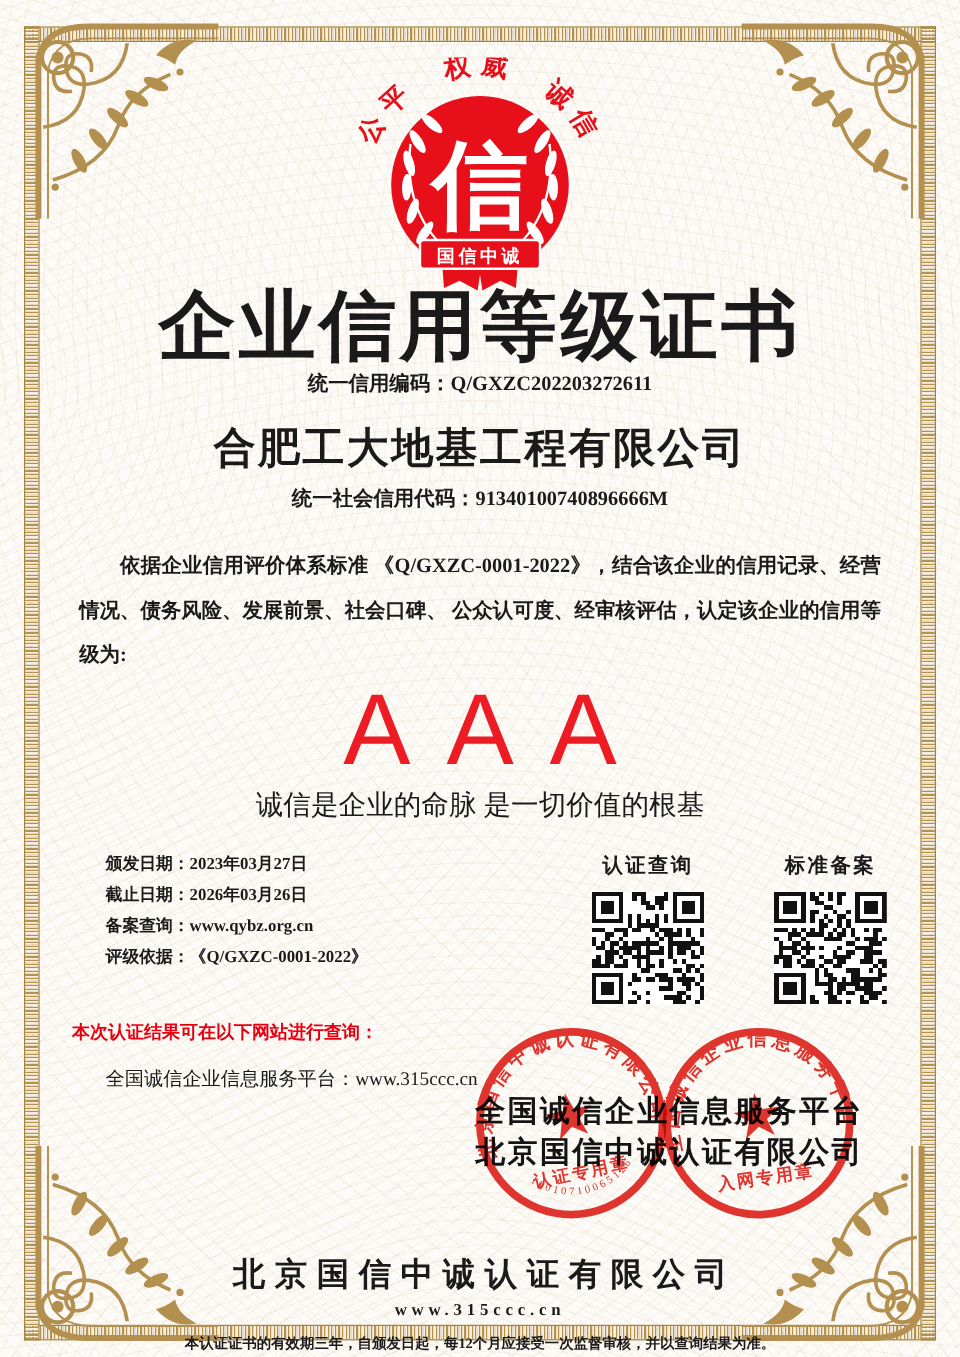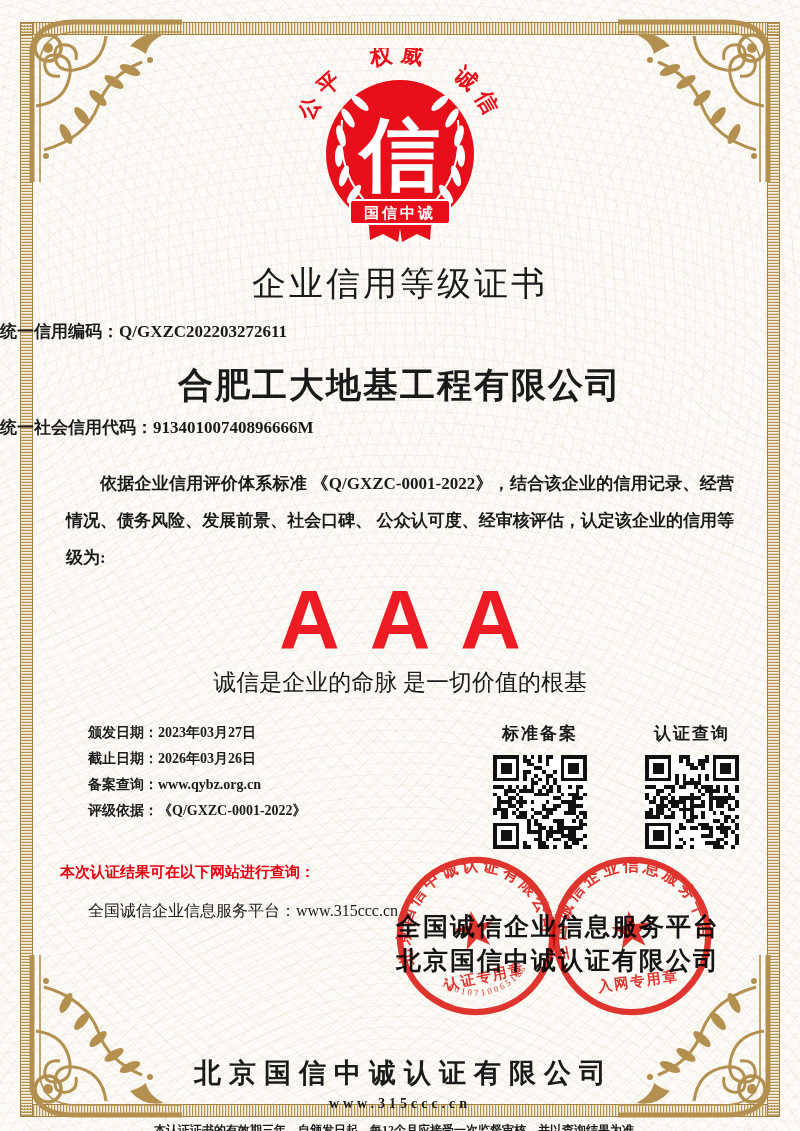--- a/index.html
+++ b/index.html
@@ -23,26 +23,26 @@
   .band-left{left:20px;}
   .band-right{right:20px;}
   .corner{position:absolute;z-index:2;width:175px;height:175px;}
   .c-tl{top:10px;left:10px;}
   .c-tr{top:10px;right:10px;transform:scaleX(-1);}
   .c-bl{bottom:4px;left:10px;transform:scaleY(-1);}
   .c-br{bottom:4px;right:10px;transform:scale(-1,-1);}
   
   .content{position:relative;z-index:3;}
   .badge{display:block;margin:48px auto 0;width:240px;height:195px;}
-  .title{margin-top:12px;text-align:center;font-size:34px;line-height:58px;font-weight:400;letter-spacing:3px;}
-  .code-line{margin-top:6px;text-align:left;font-size:17px;line-height:26px;font-weight:700;}
+  .title{text-align:center;font-size:64px;line-height:58px;font-weight:700;letter-spacing:3px;}
+  .code-line{margin-top:6px;text-align:center;font-size:17px;line-height:26px;font-weight:700;}
   .company{margin-top:18px;text-align:center;font-size:35px;line-height:46px;font-weight:700;letter-spacing:2px;}
   .para{margin:24px 66px 0;font-size:17px;line-height:37px;font-weight:600;text-align:justify;text-indent:2em;}
   .rating{margin-top:4px;text-align:center;font-family:"Liberation Sans","DejaVu Sans",sans-serif;
-    font-size:84px;line-height:80px;font-weight:700;color:#ed1c24;letter-spacing:30px;text-indent:30px;}
+    font-size:84px;line-height:80px;font-weight:400;color:#ed1c24;letter-spacing:30px;text-indent:30px;}
   .tagline{margin-top:8px;text-align:center;font-size:23px;line-height:30px;font-weight:400;}
   .info-row{display:flex;margin:22px 60px 0 88px;align-items:flex-start;}
   .info-list{flex:1;font-size:14px;line-height:26px;font-weight:600;}
   .info-list .row{white-space:nowrap;}
   .qr-area{display:flex;gap:56px;margin-top:2px;}
   .qr-block{text-align:center;width:96px;}
   .qr-label{font-size:17px;font-weight:700;margin-bottom:10px;letter-spacing:2px;}
   svg.qr{width:94px;height:94px;background:#fff;}
   .notice{margin:8px 0 0 60px;font-size:15px;line-height:22px;font-weight:700;color:#e60012;}
   .platform{margin:16px 0 0 88px;font-size:16px;line-height:24px;font-weight:400;}
@@ -195,20 +195,324 @@
     <div class="tagline">诚信是企业的命脉 是一切价值的根基</div>
 
     <div class="info-row">
       <div class="info-list">
         <div class="row"><span>颁发日期：</span><span>2023年03月27日</span></div>
         <div class="row"><span>截止日期：</span><span>2026年03月26日</span></div>
         <div class="row"><span>备案查询：</span><span>www.qybz.org.cn</span></div>
         <div class="row"><span>评级依据：</span><span>《Q/GXZC-0001-2022》</span></div>
       </div>
       <div class="qr-area">
+        <div class="qr-block">
+          <div class="qr-label">认证查询</div>
+          <svg class="qr" viewBox="0 0 25 25" shape-rendering="crispEdges">
+              <rect x="0" y="0" width="25" height="25" fill="#ffffff"></rect>
+              <rect x="0" y="0" width="1" height="1" fill="#111111"></rect>
+              <rect x="1" y="0" width="1" height="1" fill="#111111"></rect>
+              <rect x="2" y="0" width="1" height="1" fill="#111111"></rect>
+              <rect x="3" y="0" width="1" height="1" fill="#111111"></rect>
+              <rect x="4" y="0" width="1" height="1" fill="#111111"></rect>
+              <rect x="5" y="0" width="1" height="1" fill="#111111"></rect>
+              <rect x="6" y="0" width="1" height="1" fill="#111111"></rect>
+              <rect x="9" y="0" width="1" height="1" fill="#111111"></rect>
+              <rect x="10" y="0" width="1" height="1" fill="#111111"></rect>
+              <rect x="11" y="0" width="1" height="1" fill="#111111"></rect>
+              <rect x="16" y="0" width="1" height="1" fill="#111111"></rect>
+              <rect x="18" y="0" width="1" height="1" fill="#111111"></rect>
+              <rect x="19" y="0" width="1" height="1" fill="#111111"></rect>
+              <rect x="20" y="0" width="1" height="1" fill="#111111"></rect>
+              <rect x="21" y="0" width="1" height="1" fill="#111111"></rect>
+              <rect x="22" y="0" width="1" height="1" fill="#111111"></rect>
+              <rect x="23" y="0" width="1" height="1" fill="#111111"></rect>
+              <rect x="24" y="0" width="1" height="1" fill="#111111"></rect>
+              <rect x="0" y="1" width="1" height="1" fill="#111111"></rect>
+              <rect x="6" y="1" width="1" height="1" fill="#111111"></rect>
+              <rect x="9" y="1" width="1" height="1" fill="#111111"></rect>
+              <rect x="11" y="1" width="1" height="1" fill="#111111"></rect>
+              <rect x="14" y="1" width="1" height="1" fill="#111111"></rect>
+              <rect x="15" y="1" width="1" height="1" fill="#111111"></rect>
+              <rect x="16" y="1" width="1" height="1" fill="#111111"></rect>
+              <rect x="18" y="1" width="1" height="1" fill="#111111"></rect>
+              <rect x="24" y="1" width="1" height="1" fill="#111111"></rect>
+              <rect x="0" y="2" width="1" height="1" fill="#111111"></rect>
+              <rect x="2" y="2" width="1" height="1" fill="#111111"></rect>
+              <rect x="3" y="2" width="1" height="1" fill="#111111"></rect>
+              <rect x="4" y="2" width="1" height="1" fill="#111111"></rect>
+              <rect x="6" y="2" width="1" height="1" fill="#111111"></rect>
+              <rect x="11" y="2" width="1" height="1" fill="#111111"></rect>
+              <rect x="12" y="2" width="1" height="1" fill="#111111"></rect>
+              <rect x="14" y="2" width="1" height="1" fill="#111111"></rect>
+              <rect x="15" y="2" width="1" height="1" fill="#111111"></rect>
+              <rect x="18" y="2" width="1" height="1" fill="#111111"></rect>
+              <rect x="20" y="2" width="1" height="1" fill="#111111"></rect>
+              <rect x="21" y="2" width="1" height="1" fill="#111111"></rect>
+              <rect x="22" y="2" width="1" height="1" fill="#111111"></rect>
+              <rect x="24" y="2" width="1" height="1" fill="#111111"></rect>
+              <rect x="0" y="3" width="1" height="1" fill="#111111"></rect>
+              <rect x="2" y="3" width="1" height="1" fill="#111111"></rect>
+              <rect x="3" y="3" width="1" height="1" fill="#111111"></rect>
+              <rect x="4" y="3" width="1" height="1" fill="#111111"></rect>
+              <rect x="6" y="3" width="1" height="1" fill="#111111"></rect>
+              <rect x="12" y="3" width="1" height="1" fill="#111111"></rect>
+              <rect x="13" y="3" width="1" height="1" fill="#111111"></rect>
+              <rect x="15" y="3" width="1" height="1" fill="#111111"></rect>
+              <rect x="18" y="3" width="1" height="1" fill="#111111"></rect>
+              <rect x="20" y="3" width="1" height="1" fill="#111111"></rect>
+              <rect x="21" y="3" width="1" height="1" fill="#111111"></rect>
+              <rect x="22" y="3" width="1" height="1" fill="#111111"></rect>
+              <rect x="24" y="3" width="1" height="1" fill="#111111"></rect>
+              <rect x="0" y="4" width="1" height="1" fill="#111111"></rect>
+              <rect x="2" y="4" width="1" height="1" fill="#111111"></rect>
+              <rect x="3" y="4" width="1" height="1" fill="#111111"></rect>
+              <rect x="4" y="4" width="1" height="1" fill="#111111"></rect>
+              <rect x="6" y="4" width="1" height="1" fill="#111111"></rect>
+              <rect x="18" y="4" width="1" height="1" fill="#111111"></rect>
+              <rect x="20" y="4" width="1" height="1" fill="#111111"></rect>
+              <rect x="21" y="4" width="1" height="1" fill="#111111"></rect>
+              <rect x="22" y="4" width="1" height="1" fill="#111111"></rect>
+              <rect x="24" y="4" width="1" height="1" fill="#111111"></rect>
+              <rect x="0" y="5" width="1" height="1" fill="#111111"></rect>
+              <rect x="6" y="5" width="1" height="1" fill="#111111"></rect>
+              <rect x="8" y="5" width="1" height="1" fill="#111111"></rect>
+              <rect x="10" y="5" width="1" height="1" fill="#111111"></rect>
+              <rect x="14" y="5" width="1" height="1" fill="#111111"></rect>
+              <rect x="16" y="5" width="1" height="1" fill="#111111"></rect>
+              <rect x="18" y="5" width="1" height="1" fill="#111111"></rect>
+              <rect x="24" y="5" width="1" height="1" fill="#111111"></rect>
+              <rect x="0" y="6" width="1" height="1" fill="#111111"></rect>
+              <rect x="1" y="6" width="1" height="1" fill="#111111"></rect>
+              <rect x="2" y="6" width="1" height="1" fill="#111111"></rect>
+              <rect x="3" y="6" width="1" height="1" fill="#111111"></rect>
+              <rect x="4" y="6" width="1" height="1" fill="#111111"></rect>
+              <rect x="5" y="6" width="1" height="1" fill="#111111"></rect>
+              <rect x="6" y="6" width="1" height="1" fill="#111111"></rect>
+              <rect x="8" y="6" width="1" height="1" fill="#111111"></rect>
+              <rect x="10" y="6" width="1" height="1" fill="#111111"></rect>
+              <rect x="12" y="6" width="1" height="1" fill="#111111"></rect>
+              <rect x="14" y="6" width="1" height="1" fill="#111111"></rect>
+              <rect x="16" y="6" width="1" height="1" fill="#111111"></rect>
+              <rect x="18" y="6" width="1" height="1" fill="#111111"></rect>
+              <rect x="19" y="6" width="1" height="1" fill="#111111"></rect>
+              <rect x="20" y="6" width="1" height="1" fill="#111111"></rect>
+              <rect x="21" y="6" width="1" height="1" fill="#111111"></rect>
+              <rect x="22" y="6" width="1" height="1" fill="#111111"></rect>
+              <rect x="23" y="6" width="1" height="1" fill="#111111"></rect>
+              <rect x="24" y="6" width="1" height="1" fill="#111111"></rect>
+              <rect x="8" y="7" width="1" height="1" fill="#111111"></rect>
+              <rect x="10" y="7" width="1" height="1" fill="#111111"></rect>
+              <rect x="11" y="7" width="1" height="1" fill="#111111"></rect>
+              <rect x="12" y="7" width="1" height="1" fill="#111111"></rect>
+              <rect x="13" y="7" width="1" height="1" fill="#111111"></rect>
+              <rect x="14" y="7" width="1" height="1" fill="#111111"></rect>
+              <rect x="0" y="8" width="1" height="1" fill="#111111"></rect>
+              <rect x="1" y="8" width="1" height="1" fill="#111111"></rect>
+              <rect x="2" y="8" width="1" height="1" fill="#111111"></rect>
+              <rect x="5" y="8" width="1" height="1" fill="#111111"></rect>
+              <rect x="6" y="8" width="1" height="1" fill="#111111"></rect>
+              <rect x="7" y="8" width="1" height="1" fill="#111111"></rect>
+              <rect x="9" y="8" width="1" height="1" fill="#111111"></rect>
+              <rect x="10" y="8" width="1" height="1" fill="#111111"></rect>
+              <rect x="13" y="8" width="1" height="1" fill="#111111"></rect>
+              <rect x="15" y="8" width="1" height="1" fill="#111111"></rect>
+              <rect x="16" y="8" width="1" height="1" fill="#111111"></rect>
+              <rect x="17" y="8" width="1" height="1" fill="#111111"></rect>
+              <rect x="19" y="8" width="1" height="1" fill="#111111"></rect>
+              <rect x="21" y="8" width="1" height="1" fill="#111111"></rect>
+              <rect x="24" y="8" width="1" height="1" fill="#111111"></rect>
+              <rect x="3" y="9" width="1" height="1" fill="#111111"></rect>
+              <rect x="4" y="9" width="1" height="1" fill="#111111"></rect>
+              <rect x="7" y="9" width="1" height="1" fill="#111111"></rect>
+              <rect x="14" y="9" width="1" height="1" fill="#111111"></rect>
+              <rect x="16" y="9" width="1" height="1" fill="#111111"></rect>
+              <rect x="17" y="9" width="1" height="1" fill="#111111"></rect>
+              <rect x="18" y="9" width="1" height="1" fill="#111111"></rect>
+              <rect x="19" y="9" width="1" height="1" fill="#111111"></rect>
+              <rect x="21" y="9" width="1" height="1" fill="#111111"></rect>
+              <rect x="24" y="9" width="1" height="1" fill="#111111"></rect>
+              <rect x="0" y="10" width="1" height="1" fill="#111111"></rect>
+              <rect x="3" y="10" width="1" height="1" fill="#111111"></rect>
+              <rect x="6" y="10" width="1" height="1" fill="#111111"></rect>
+              <rect x="12" y="10" width="1" height="1" fill="#111111"></rect>
+              <rect x="15" y="10" width="1" height="1" fill="#111111"></rect>
+              <rect x="17" y="10" width="1" height="1" fill="#111111"></rect>
+              <rect x="22" y="10" width="1" height="1" fill="#111111"></rect>
+              <rect x="0" y="11" width="1" height="1" fill="#111111"></rect>
+              <rect x="2" y="11" width="1" height="1" fill="#111111"></rect>
+              <rect x="4" y="11" width="1" height="1" fill="#111111"></rect>
+              <rect x="5" y="11" width="1" height="1" fill="#111111"></rect>
+              <rect x="7" y="11" width="1" height="1" fill="#111111"></rect>
+              <rect x="9" y="11" width="1" height="1" fill="#111111"></rect>
+              <rect x="10" y="11" width="1" height="1" fill="#111111"></rect>
+              <rect x="11" y="11" width="1" height="1" fill="#111111"></rect>
+              <rect x="12" y="11" width="1" height="1" fill="#111111"></rect>
+              <rect x="13" y="11" width="1" height="1" fill="#111111"></rect>
+              <rect x="14" y="11" width="1" height="1" fill="#111111"></rect>
+              <rect x="17" y="11" width="1" height="1" fill="#111111"></rect>
+              <rect x="18" y="11" width="1" height="1" fill="#111111"></rect>
+              <rect x="19" y="11" width="1" height="1" fill="#111111"></rect>
+              <rect x="20" y="11" width="1" height="1" fill="#111111"></rect>
+              <rect x="21" y="11" width="1" height="1" fill="#111111"></rect>
+              <rect x="22" y="11" width="1" height="1" fill="#111111"></rect>
+              <rect x="23" y="11" width="1" height="1" fill="#111111"></rect>
+              <rect x="1" y="12" width="1" height="1" fill="#111111"></rect>
+              <rect x="2" y="12" width="1" height="1" fill="#111111"></rect>
+              <rect x="4" y="12" width="1" height="1" fill="#111111"></rect>
+              <rect x="6" y="12" width="1" height="1" fill="#111111"></rect>
+              <rect x="7" y="12" width="1" height="1" fill="#111111"></rect>
+              <rect x="8" y="12" width="1" height="1" fill="#111111"></rect>
+              <rect x="9" y="12" width="1" height="1" fill="#111111"></rect>
+              <rect x="10" y="12" width="1" height="1" fill="#111111"></rect>
+              <rect x="12" y="12" width="1" height="1" fill="#111111"></rect>
+              <rect x="15" y="12" width="1" height="1" fill="#111111"></rect>
+              <rect x="17" y="12" width="1" height="1" fill="#111111"></rect>
+              <rect x="19" y="12" width="1" height="1" fill="#111111"></rect>
+              <rect x="20" y="12" width="1" height="1" fill="#111111"></rect>
+              <rect x="21" y="12" width="1" height="1" fill="#111111"></rect>
+              <rect x="24" y="12" width="1" height="1" fill="#111111"></rect>
+              <rect x="3" y="13" width="1" height="1" fill="#111111"></rect>
+              <rect x="4" y="13" width="1" height="1" fill="#111111"></rect>
+              <rect x="5" y="13" width="1" height="1" fill="#111111"></rect>
+              <rect x="7" y="13" width="1" height="1" fill="#111111"></rect>
+              <rect x="8" y="13" width="1" height="1" fill="#111111"></rect>
+              <rect x="10" y="13" width="1" height="1" fill="#111111"></rect>
+              <rect x="12" y="13" width="1" height="1" fill="#111111"></rect>
+              <rect x="13" y="13" width="1" height="1" fill="#111111"></rect>
+              <rect x="14" y="13" width="1" height="1" fill="#111111"></rect>
+              <rect x="15" y="13" width="1" height="1" fill="#111111"></rect>
+              <rect x="17" y="13" width="1" height="1" fill="#111111"></rect>
+              <rect x="19" y="13" width="1" height="1" fill="#111111"></rect>
+              <rect x="20" y="13" width="1" height="1" fill="#111111"></rect>
+              <rect x="22" y="13" width="1" height="1" fill="#111111"></rect>
+              <rect x="24" y="13" width="1" height="1" fill="#111111"></rect>
+              <rect x="1" y="14" width="1" height="1" fill="#111111"></rect>
+              <rect x="3" y="14" width="1" height="1" fill="#111111"></rect>
+              <rect x="4" y="14" width="1" height="1" fill="#111111"></rect>
+              <rect x="6" y="14" width="1" height="1" fill="#111111"></rect>
+              <rect x="9" y="14" width="1" height="1" fill="#111111"></rect>
+              <rect x="10" y="14" width="1" height="1" fill="#111111"></rect>
+              <rect x="11" y="14" width="1" height="1" fill="#111111"></rect>
+              <rect x="12" y="14" width="1" height="1" fill="#111111"></rect>
+              <rect x="17" y="14" width="1" height="1" fill="#111111"></rect>
+              <rect x="22" y="14" width="1" height="1" fill="#111111"></rect>
+              <rect x="23" y="14" width="1" height="1" fill="#111111"></rect>
+              <rect x="0" y="15" width="1" height="1" fill="#111111"></rect>
+              <rect x="1" y="15" width="1" height="1" fill="#111111"></rect>
+              <rect x="3" y="15" width="1" height="1" fill="#111111"></rect>
+              <rect x="4" y="15" width="1" height="1" fill="#111111"></rect>
+              <rect x="7" y="15" width="1" height="1" fill="#111111"></rect>
+              <rect x="10" y="15" width="1" height="1" fill="#111111"></rect>
+              <rect x="12" y="15" width="1" height="1" fill="#111111"></rect>
+              <rect x="15" y="15" width="1" height="1" fill="#111111"></rect>
+              <rect x="18" y="15" width="1" height="1" fill="#111111"></rect>
+              <rect x="20" y="15" width="1" height="1" fill="#111111"></rect>
+              <rect x="0" y="16" width="1" height="1" fill="#111111"></rect>
+              <rect x="1" y="16" width="1" height="1" fill="#111111"></rect>
+              <rect x="2" y="16" width="1" height="1" fill="#111111"></rect>
+              <rect x="3" y="16" width="1" height="1" fill="#111111"></rect>
+              <rect x="5" y="16" width="1" height="1" fill="#111111"></rect>
+              <rect x="6" y="16" width="1" height="1" fill="#111111"></rect>
+              <rect x="7" y="16" width="1" height="1" fill="#111111"></rect>
+              <rect x="10" y="16" width="1" height="1" fill="#111111"></rect>
+              <rect x="12" y="16" width="1" height="1" fill="#111111"></rect>
+              <rect x="13" y="16" width="1" height="1" fill="#111111"></rect>
+              <rect x="15" y="16" width="1" height="1" fill="#111111"></rect>
+              <rect x="21" y="16" width="1" height="1" fill="#111111"></rect>
+              <rect x="22" y="16" width="1" height="1" fill="#111111"></rect>
+              <rect x="24" y="16" width="1" height="1" fill="#111111"></rect>
+              <rect x="11" y="17" width="1" height="1" fill="#111111"></rect>
+              <rect x="12" y="17" width="1" height="1" fill="#111111"></rect>
+              <rect x="18" y="17" width="1" height="1" fill="#111111"></rect>
+              <rect x="19" y="17" width="1" height="1" fill="#111111"></rect>
+              <rect x="21" y="17" width="1" height="1" fill="#111111"></rect>
+              <rect x="23" y="17" width="1" height="1" fill="#111111"></rect>
+              <rect x="0" y="18" width="1" height="1" fill="#111111"></rect>
+              <rect x="1" y="18" width="1" height="1" fill="#111111"></rect>
+              <rect x="2" y="18" width="1" height="1" fill="#111111"></rect>
+              <rect x="3" y="18" width="1" height="1" fill="#111111"></rect>
+              <rect x="4" y="18" width="1" height="1" fill="#111111"></rect>
+              <rect x="5" y="18" width="1" height="1" fill="#111111"></rect>
+              <rect x="6" y="18" width="1" height="1" fill="#111111"></rect>
+              <rect x="9" y="18" width="1" height="1" fill="#111111"></rect>
+              <rect x="14" y="18" width="1" height="1" fill="#111111"></rect>
+              <rect x="15" y="18" width="1" height="1" fill="#111111"></rect>
+              <rect x="16" y="18" width="1" height="1" fill="#111111"></rect>
+              <rect x="20" y="18" width="1" height="1" fill="#111111"></rect>
+              <rect x="24" y="18" width="1" height="1" fill="#111111"></rect>
+              <rect x="0" y="19" width="1" height="1" fill="#111111"></rect>
+              <rect x="6" y="19" width="1" height="1" fill="#111111"></rect>
+              <rect x="9" y="19" width="1" height="1" fill="#111111"></rect>
+              <rect x="10" y="19" width="1" height="1" fill="#111111"></rect>
+              <rect x="12" y="19" width="1" height="1" fill="#111111"></rect>
+              <rect x="13" y="19" width="1" height="1" fill="#111111"></rect>
+              <rect x="15" y="19" width="1" height="1" fill="#111111"></rect>
+              <rect x="16" y="19" width="1" height="1" fill="#111111"></rect>
+              <rect x="17" y="19" width="1" height="1" fill="#111111"></rect>
+              <rect x="19" y="19" width="1" height="1" fill="#111111"></rect>
+              <rect x="20" y="19" width="1" height="1" fill="#111111"></rect>
+              <rect x="21" y="19" width="1" height="1" fill="#111111"></rect>
+              <rect x="22" y="19" width="1" height="1" fill="#111111"></rect>
+              <rect x="24" y="19" width="1" height="1" fill="#111111"></rect>
+              <rect x="0" y="20" width="1" height="1" fill="#111111"></rect>
+              <rect x="2" y="20" width="1" height="1" fill="#111111"></rect>
+              <rect x="3" y="20" width="1" height="1" fill="#111111"></rect>
+              <rect x="4" y="20" width="1" height="1" fill="#111111"></rect>
+              <rect x="6" y="20" width="1" height="1" fill="#111111"></rect>
+              <rect x="8" y="20" width="1" height="1" fill="#111111"></rect>
+              <rect x="17" y="20" width="1" height="1" fill="#111111"></rect>
+              <rect x="20" y="20" width="1" height="1" fill="#111111"></rect>
+              <rect x="21" y="20" width="1" height="1" fill="#111111"></rect>
+              <rect x="23" y="20" width="1" height="1" fill="#111111"></rect>
+              <rect x="0" y="21" width="1" height="1" fill="#111111"></rect>
+              <rect x="2" y="21" width="1" height="1" fill="#111111"></rect>
+              <rect x="3" y="21" width="1" height="1" fill="#111111"></rect>
+              <rect x="4" y="21" width="1" height="1" fill="#111111"></rect>
+              <rect x="6" y="21" width="1" height="1" fill="#111111"></rect>
+              <rect x="15" y="21" width="1" height="1" fill="#111111"></rect>
+              <rect x="16" y="21" width="1" height="1" fill="#111111"></rect>
+              <rect x="17" y="21" width="1" height="1" fill="#111111"></rect>
+              <rect x="21" y="21" width="1" height="1" fill="#111111"></rect>
+              <rect x="24" y="21" width="1" height="1" fill="#111111"></rect>
+              <rect x="0" y="22" width="1" height="1" fill="#111111"></rect>
+              <rect x="2" y="22" width="1" height="1" fill="#111111"></rect>
+              <rect x="3" y="22" width="1" height="1" fill="#111111"></rect>
+              <rect x="4" y="22" width="1" height="1" fill="#111111"></rect>
+              <rect x="6" y="22" width="1" height="1" fill="#111111"></rect>
+              <rect x="9" y="22" width="1" height="1" fill="#111111"></rect>
+              <rect x="12" y="22" width="1" height="1" fill="#111111"></rect>
+              <rect x="19" y="22" width="1" height="1" fill="#111111"></rect>
+              <rect x="20" y="22" width="1" height="1" fill="#111111"></rect>
+              <rect x="24" y="22" width="1" height="1" fill="#111111"></rect>
+              <rect x="0" y="23" width="1" height="1" fill="#111111"></rect>
+              <rect x="6" y="23" width="1" height="1" fill="#111111"></rect>
+              <rect x="10" y="23" width="1" height="1" fill="#111111"></rect>
+              <rect x="16" y="23" width="1" height="1" fill="#111111"></rect>
+              <rect x="17" y="23" width="1" height="1" fill="#111111"></rect>
+              <rect x="18" y="23" width="1" height="1" fill="#111111"></rect>
+              <rect x="19" y="23" width="1" height="1" fill="#111111"></rect>
+              <rect x="21" y="23" width="1" height="1" fill="#111111"></rect>
+              <rect x="24" y="23" width="1" height="1" fill="#111111"></rect>
+              <rect x="0" y="24" width="1" height="1" fill="#111111"></rect>
+              <rect x="1" y="24" width="1" height="1" fill="#111111"></rect>
+              <rect x="2" y="24" width="1" height="1" fill="#111111"></rect>
+              <rect x="3" y="24" width="1" height="1" fill="#111111"></rect>
+              <rect x="4" y="24" width="1" height="1" fill="#111111"></rect>
+              <rect x="5" y="24" width="1" height="1" fill="#111111"></rect>
+              <rect x="6" y="24" width="1" height="1" fill="#111111"></rect>
+              <rect x="8" y="24" width="1" height="1" fill="#111111"></rect>
+              <rect x="9" y="24" width="1" height="1" fill="#111111"></rect>
+              <rect x="12" y="24" width="1" height="1" fill="#111111"></rect>
+              <rect x="18" y="24" width="1" height="1" fill="#111111"></rect>
+              <rect x="19" y="24" width="1" height="1" fill="#111111"></rect>
+              <rect x="20" y="24" width="1" height="1" fill="#111111"></rect>
+              <rect x="23" y="24" width="1" height="1" fill="#111111"></rect>
+            </svg>
+        </div>
         <div class="qr-block">
           <div class="qr-label">标准备案</div>
           <svg class="qr" viewBox="0 0 25 25" shape-rendering="crispEdges">
               <rect x="0" y="0" width="25" height="25" fill="#ffffff"></rect>
               <rect x="0" y="0" width="1" height="1" fill="#111111"></rect>
               <rect x="1" y="0" width="1" height="1" fill="#111111"></rect>
               <rect x="2" y="0" width="1" height="1" fill="#111111"></rect>
               <rect x="3" y="0" width="1" height="1" fill="#111111"></rect>
               <rect x="4" y="0" width="1" height="1" fill="#111111"></rect>
               <rect x="5" y="0" width="1" height="1" fill="#111111"></rect>
@@ -506,324 +810,20 @@
               <rect x="9" y="24" width="1" height="1" fill="#111111"></rect>
               <rect x="12" y="24" width="1" height="1" fill="#111111"></rect>
               <rect x="13" y="24" width="1" height="1" fill="#111111"></rect>
               <rect x="14" y="24" width="1" height="1" fill="#111111"></rect>
               <rect x="16" y="24" width="1" height="1" fill="#111111"></rect>
               <rect x="19" y="24" width="1" height="1" fill="#111111"></rect>
               <rect x="20" y="24" width="1" height="1" fill="#111111"></rect>
               <rect x="24" y="24" width="1" height="1" fill="#111111"></rect>
             </svg>
         </div>
-        <div class="qr-block">
-          <div class="qr-label">认证查询</div>
-          <svg class="qr" viewBox="0 0 25 25" shape-rendering="crispEdges">
-              <rect x="0" y="0" width="25" height="25" fill="#ffffff"></rect>
-              <rect x="0" y="0" width="1" height="1" fill="#111111"></rect>
-              <rect x="1" y="0" width="1" height="1" fill="#111111"></rect>
-              <rect x="2" y="0" width="1" height="1" fill="#111111"></rect>
-              <rect x="3" y="0" width="1" height="1" fill="#111111"></rect>
-              <rect x="4" y="0" width="1" height="1" fill="#111111"></rect>
-              <rect x="5" y="0" width="1" height="1" fill="#111111"></rect>
-              <rect x="6" y="0" width="1" height="1" fill="#111111"></rect>
-              <rect x="9" y="0" width="1" height="1" fill="#111111"></rect>
-              <rect x="10" y="0" width="1" height="1" fill="#111111"></rect>
-              <rect x="11" y="0" width="1" height="1" fill="#111111"></rect>
-              <rect x="16" y="0" width="1" height="1" fill="#111111"></rect>
-              <rect x="18" y="0" width="1" height="1" fill="#111111"></rect>
-              <rect x="19" y="0" width="1" height="1" fill="#111111"></rect>
-              <rect x="20" y="0" width="1" height="1" fill="#111111"></rect>
-              <rect x="21" y="0" width="1" height="1" fill="#111111"></rect>
-              <rect x="22" y="0" width="1" height="1" fill="#111111"></rect>
-              <rect x="23" y="0" width="1" height="1" fill="#111111"></rect>
-              <rect x="24" y="0" width="1" height="1" fill="#111111"></rect>
-              <rect x="0" y="1" width="1" height="1" fill="#111111"></rect>
-              <rect x="6" y="1" width="1" height="1" fill="#111111"></rect>
-              <rect x="9" y="1" width="1" height="1" fill="#111111"></rect>
-              <rect x="11" y="1" width="1" height="1" fill="#111111"></rect>
-              <rect x="14" y="1" width="1" height="1" fill="#111111"></rect>
-              <rect x="15" y="1" width="1" height="1" fill="#111111"></rect>
-              <rect x="16" y="1" width="1" height="1" fill="#111111"></rect>
-              <rect x="18" y="1" width="1" height="1" fill="#111111"></rect>
-              <rect x="24" y="1" width="1" height="1" fill="#111111"></rect>
-              <rect x="0" y="2" width="1" height="1" fill="#111111"></rect>
-              <rect x="2" y="2" width="1" height="1" fill="#111111"></rect>
-              <rect x="3" y="2" width="1" height="1" fill="#111111"></rect>
-              <rect x="4" y="2" width="1" height="1" fill="#111111"></rect>
-              <rect x="6" y="2" width="1" height="1" fill="#111111"></rect>
-              <rect x="11" y="2" width="1" height="1" fill="#111111"></rect>
-              <rect x="12" y="2" width="1" height="1" fill="#111111"></rect>
-              <rect x="14" y="2" width="1" height="1" fill="#111111"></rect>
-              <rect x="15" y="2" width="1" height="1" fill="#111111"></rect>
-              <rect x="18" y="2" width="1" height="1" fill="#111111"></rect>
-              <rect x="20" y="2" width="1" height="1" fill="#111111"></rect>
-              <rect x="21" y="2" width="1" height="1" fill="#111111"></rect>
-              <rect x="22" y="2" width="1" height="1" fill="#111111"></rect>
-              <rect x="24" y="2" width="1" height="1" fill="#111111"></rect>
-              <rect x="0" y="3" width="1" height="1" fill="#111111"></rect>
-              <rect x="2" y="3" width="1" height="1" fill="#111111"></rect>
-              <rect x="3" y="3" width="1" height="1" fill="#111111"></rect>
-              <rect x="4" y="3" width="1" height="1" fill="#111111"></rect>
-              <rect x="6" y="3" width="1" height="1" fill="#111111"></rect>
-              <rect x="12" y="3" width="1" height="1" fill="#111111"></rect>
-              <rect x="13" y="3" width="1" height="1" fill="#111111"></rect>
-              <rect x="15" y="3" width="1" height="1" fill="#111111"></rect>
-              <rect x="18" y="3" width="1" height="1" fill="#111111"></rect>
-              <rect x="20" y="3" width="1" height="1" fill="#111111"></rect>
-              <rect x="21" y="3" width="1" height="1" fill="#111111"></rect>
-              <rect x="22" y="3" width="1" height="1" fill="#111111"></rect>
-              <rect x="24" y="3" width="1" height="1" fill="#111111"></rect>
-              <rect x="0" y="4" width="1" height="1" fill="#111111"></rect>
-              <rect x="2" y="4" width="1" height="1" fill="#111111"></rect>
-              <rect x="3" y="4" width="1" height="1" fill="#111111"></rect>
-              <rect x="4" y="4" width="1" height="1" fill="#111111"></rect>
-              <rect x="6" y="4" width="1" height="1" fill="#111111"></rect>
-              <rect x="18" y="4" width="1" height="1" fill="#111111"></rect>
-              <rect x="20" y="4" width="1" height="1" fill="#111111"></rect>
-              <rect x="21" y="4" width="1" height="1" fill="#111111"></rect>
-              <rect x="22" y="4" width="1" height="1" fill="#111111"></rect>
-              <rect x="24" y="4" width="1" height="1" fill="#111111"></rect>
-              <rect x="0" y="5" width="1" height="1" fill="#111111"></rect>
-              <rect x="6" y="5" width="1" height="1" fill="#111111"></rect>
-              <rect x="8" y="5" width="1" height="1" fill="#111111"></rect>
-              <rect x="10" y="5" width="1" height="1" fill="#111111"></rect>
-              <rect x="14" y="5" width="1" height="1" fill="#111111"></rect>
-              <rect x="16" y="5" width="1" height="1" fill="#111111"></rect>
-              <rect x="18" y="5" width="1" height="1" fill="#111111"></rect>
-              <rect x="24" y="5" width="1" height="1" fill="#111111"></rect>
-              <rect x="0" y="6" width="1" height="1" fill="#111111"></rect>
-              <rect x="1" y="6" width="1" height="1" fill="#111111"></rect>
-              <rect x="2" y="6" width="1" height="1" fill="#111111"></rect>
-              <rect x="3" y="6" width="1" height="1" fill="#111111"></rect>
-              <rect x="4" y="6" width="1" height="1" fill="#111111"></rect>
-              <rect x="5" y="6" width="1" height="1" fill="#111111"></rect>
-              <rect x="6" y="6" width="1" height="1" fill="#111111"></rect>
-              <rect x="8" y="6" width="1" height="1" fill="#111111"></rect>
-              <rect x="10" y="6" width="1" height="1" fill="#111111"></rect>
-              <rect x="12" y="6" width="1" height="1" fill="#111111"></rect>
-              <rect x="14" y="6" width="1" height="1" fill="#111111"></rect>
-              <rect x="16" y="6" width="1" height="1" fill="#111111"></rect>
-              <rect x="18" y="6" width="1" height="1" fill="#111111"></rect>
-              <rect x="19" y="6" width="1" height="1" fill="#111111"></rect>
-              <rect x="20" y="6" width="1" height="1" fill="#111111"></rect>
-              <rect x="21" y="6" width="1" height="1" fill="#111111"></rect>
-              <rect x="22" y="6" width="1" height="1" fill="#111111"></rect>
-              <rect x="23" y="6" width="1" height="1" fill="#111111"></rect>
-              <rect x="24" y="6" width="1" height="1" fill="#111111"></rect>
-              <rect x="8" y="7" width="1" height="1" fill="#111111"></rect>
-              <rect x="10" y="7" width="1" height="1" fill="#111111"></rect>
-              <rect x="11" y="7" width="1" height="1" fill="#111111"></rect>
-              <rect x="12" y="7" width="1" height="1" fill="#111111"></rect>
-              <rect x="13" y="7" width="1" height="1" fill="#111111"></rect>
-              <rect x="14" y="7" width="1" height="1" fill="#111111"></rect>
-              <rect x="0" y="8" width="1" height="1" fill="#111111"></rect>
-              <rect x="1" y="8" width="1" height="1" fill="#111111"></rect>
-              <rect x="2" y="8" width="1" height="1" fill="#111111"></rect>
-              <rect x="5" y="8" width="1" height="1" fill="#111111"></rect>
-              <rect x="6" y="8" width="1" height="1" fill="#111111"></rect>
-              <rect x="7" y="8" width="1" height="1" fill="#111111"></rect>
-              <rect x="9" y="8" width="1" height="1" fill="#111111"></rect>
-              <rect x="10" y="8" width="1" height="1" fill="#111111"></rect>
-              <rect x="13" y="8" width="1" height="1" fill="#111111"></rect>
-              <rect x="15" y="8" width="1" height="1" fill="#111111"></rect>
-              <rect x="16" y="8" width="1" height="1" fill="#111111"></rect>
-              <rect x="17" y="8" width="1" height="1" fill="#111111"></rect>
-              <rect x="19" y="8" width="1" height="1" fill="#111111"></rect>
-              <rect x="21" y="8" width="1" height="1" fill="#111111"></rect>
-              <rect x="24" y="8" width="1" height="1" fill="#111111"></rect>
-              <rect x="3" y="9" width="1" height="1" fill="#111111"></rect>
-              <rect x="4" y="9" width="1" height="1" fill="#111111"></rect>
-              <rect x="7" y="9" width="1" height="1" fill="#111111"></rect>
-              <rect x="14" y="9" width="1" height="1" fill="#111111"></rect>
-              <rect x="16" y="9" width="1" height="1" fill="#111111"></rect>
-              <rect x="17" y="9" width="1" height="1" fill="#111111"></rect>
-              <rect x="18" y="9" width="1" height="1" fill="#111111"></rect>
-              <rect x="19" y="9" width="1" height="1" fill="#111111"></rect>
-              <rect x="21" y="9" width="1" height="1" fill="#111111"></rect>
-              <rect x="24" y="9" width="1" height="1" fill="#111111"></rect>
-              <rect x="0" y="10" width="1" height="1" fill="#111111"></rect>
-              <rect x="3" y="10" width="1" height="1" fill="#111111"></rect>
-              <rect x="6" y="10" width="1" height="1" fill="#111111"></rect>
-              <rect x="12" y="10" width="1" height="1" fill="#111111"></rect>
-              <rect x="15" y="10" width="1" height="1" fill="#111111"></rect>
-              <rect x="17" y="10" width="1" height="1" fill="#111111"></rect>
-              <rect x="22" y="10" width="1" height="1" fill="#111111"></rect>
-              <rect x="0" y="11" width="1" height="1" fill="#111111"></rect>
-              <rect x="2" y="11" width="1" height="1" fill="#111111"></rect>
-              <rect x="4" y="11" width="1" height="1" fill="#111111"></rect>
-              <rect x="5" y="11" width="1" height="1" fill="#111111"></rect>
-              <rect x="7" y="11" width="1" height="1" fill="#111111"></rect>
-              <rect x="9" y="11" width="1" height="1" fill="#111111"></rect>
-              <rect x="10" y="11" width="1" height="1" fill="#111111"></rect>
-              <rect x="11" y="11" width="1" height="1" fill="#111111"></rect>
-              <rect x="12" y="11" width="1" height="1" fill="#111111"></rect>
-              <rect x="13" y="11" width="1" height="1" fill="#111111"></rect>
-              <rect x="14" y="11" width="1" height="1" fill="#111111"></rect>
-              <rect x="17" y="11" width="1" height="1" fill="#111111"></rect>
-              <rect x="18" y="11" width="1" height="1" fill="#111111"></rect>
-              <rect x="19" y="11" width="1" height="1" fill="#111111"></rect>
-              <rect x="20" y="11" width="1" height="1" fill="#111111"></rect>
-              <rect x="21" y="11" width="1" height="1" fill="#111111"></rect>
-              <rect x="22" y="11" width="1" height="1" fill="#111111"></rect>
-              <rect x="23" y="11" width="1" height="1" fill="#111111"></rect>
-              <rect x="1" y="12" width="1" height="1" fill="#111111"></rect>
-              <rect x="2" y="12" width="1" height="1" fill="#111111"></rect>
-              <rect x="4" y="12" width="1" height="1" fill="#111111"></rect>
-              <rect x="6" y="12" width="1" height="1" fill="#111111"></rect>
-              <rect x="7" y="12" width="1" height="1" fill="#111111"></rect>
-              <rect x="8" y="12" width="1" height="1" fill="#111111"></rect>
-              <rect x="9" y="12" width="1" height="1" fill="#111111"></rect>
-              <rect x="10" y="12" width="1" height="1" fill="#111111"></rect>
-              <rect x="12" y="12" width="1" height="1" fill="#111111"></rect>
-              <rect x="15" y="12" width="1" height="1" fill="#111111"></rect>
-              <rect x="17" y="12" width="1" height="1" fill="#111111"></rect>
-              <rect x="19" y="12" width="1" height="1" fill="#111111"></rect>
-              <rect x="20" y="12" width="1" height="1" fill="#111111"></rect>
-              <rect x="21" y="12" width="1" height="1" fill="#111111"></rect>
-              <rect x="24" y="12" width="1" height="1" fill="#111111"></rect>
-              <rect x="3" y="13" width="1" height="1" fill="#111111"></rect>
-              <rect x="4" y="13" width="1" height="1" fill="#111111"></rect>
-              <rect x="5" y="13" width="1" height="1" fill="#111111"></rect>
-              <rect x="7" y="13" width="1" height="1" fill="#111111"></rect>
-              <rect x="8" y="13" width="1" height="1" fill="#111111"></rect>
-              <rect x="10" y="13" width="1" height="1" fill="#111111"></rect>
-              <rect x="12" y="13" width="1" height="1" fill="#111111"></rect>
-              <rect x="13" y="13" width="1" height="1" fill="#111111"></rect>
-              <rect x="14" y="13" width="1" height="1" fill="#111111"></rect>
-              <rect x="15" y="13" width="1" height="1" fill="#111111"></rect>
-              <rect x="17" y="13" width="1" height="1" fill="#111111"></rect>
-              <rect x="19" y="13" width="1" height="1" fill="#111111"></rect>
-              <rect x="20" y="13" width="1" height="1" fill="#111111"></rect>
-              <rect x="22" y="13" width="1" height="1" fill="#111111"></rect>
-              <rect x="24" y="13" width="1" height="1" fill="#111111"></rect>
-              <rect x="1" y="14" width="1" height="1" fill="#111111"></rect>
-              <rect x="3" y="14" width="1" height="1" fill="#111111"></rect>
-              <rect x="4" y="14" width="1" height="1" fill="#111111"></rect>
-              <rect x="6" y="14" width="1" height="1" fill="#111111"></rect>
-              <rect x="9" y="14" width="1" height="1" fill="#111111"></rect>
-              <rect x="10" y="14" width="1" height="1" fill="#111111"></rect>
-              <rect x="11" y="14" width="1" height="1" fill="#111111"></rect>
-              <rect x="12" y="14" width="1" height="1" fill="#111111"></rect>
-              <rect x="17" y="14" width="1" height="1" fill="#111111"></rect>
-              <rect x="22" y="14" width="1" height="1" fill="#111111"></rect>
-              <rect x="23" y="14" width="1" height="1" fill="#111111"></rect>
-              <rect x="0" y="15" width="1" height="1" fill="#111111"></rect>
-              <rect x="1" y="15" width="1" height="1" fill="#111111"></rect>
-              <rect x="3" y="15" width="1" height="1" fill="#111111"></rect>
-              <rect x="4" y="15" width="1" height="1" fill="#111111"></rect>
-              <rect x="7" y="15" width="1" height="1" fill="#111111"></rect>
-              <rect x="10" y="15" width="1" height="1" fill="#111111"></rect>
-              <rect x="12" y="15" width="1" height="1" fill="#111111"></rect>
-              <rect x="15" y="15" width="1" height="1" fill="#111111"></rect>
-              <rect x="18" y="15" width="1" height="1" fill="#111111"></rect>
-              <rect x="20" y="15" width="1" height="1" fill="#111111"></rect>
-              <rect x="0" y="16" width="1" height="1" fill="#111111"></rect>
-              <rect x="1" y="16" width="1" height="1" fill="#111111"></rect>
-              <rect x="2" y="16" width="1" height="1" fill="#111111"></rect>
-              <rect x="3" y="16" width="1" height="1" fill="#111111"></rect>
-              <rect x="5" y="16" width="1" height="1" fill="#111111"></rect>
-              <rect x="6" y="16" width="1" height="1" fill="#111111"></rect>
-              <rect x="7" y="16" width="1" height="1" fill="#111111"></rect>
-              <rect x="10" y="16" width="1" height="1" fill="#111111"></rect>
-              <rect x="12" y="16" width="1" height="1" fill="#111111"></rect>
-              <rect x="13" y="16" width="1" height="1" fill="#111111"></rect>
-              <rect x="15" y="16" width="1" height="1" fill="#111111"></rect>
-              <rect x="21" y="16" width="1" height="1" fill="#111111"></rect>
-              <rect x="22" y="16" width="1" height="1" fill="#111111"></rect>
-              <rect x="24" y="16" width="1" height="1" fill="#111111"></rect>
-              <rect x="11" y="17" width="1" height="1" fill="#111111"></rect>
-              <rect x="12" y="17" width="1" height="1" fill="#111111"></rect>
-              <rect x="18" y="17" width="1" height="1" fill="#111111"></rect>
-              <rect x="19" y="17" width="1" height="1" fill="#111111"></rect>
-              <rect x="21" y="17" width="1" height="1" fill="#111111"></rect>
-              <rect x="23" y="17" width="1" height="1" fill="#111111"></rect>
-              <rect x="0" y="18" width="1" height="1" fill="#111111"></rect>
-              <rect x="1" y="18" width="1" height="1" fill="#111111"></rect>
-              <rect x="2" y="18" width="1" height="1" fill="#111111"></rect>
-              <rect x="3" y="18" width="1" height="1" fill="#111111"></rect>
-              <rect x="4" y="18" width="1" height="1" fill="#111111"></rect>
-              <rect x="5" y="18" width="1" height="1" fill="#111111"></rect>
-              <rect x="6" y="18" width="1" height="1" fill="#111111"></rect>
-              <rect x="9" y="18" width="1" height="1" fill="#111111"></rect>
-              <rect x="14" y="18" width="1" height="1" fill="#111111"></rect>
-              <rect x="15" y="18" width="1" height="1" fill="#111111"></rect>
-              <rect x="16" y="18" width="1" height="1" fill="#111111"></rect>
-              <rect x="20" y="18" width="1" height="1" fill="#111111"></rect>
-              <rect x="24" y="18" width="1" height="1" fill="#111111"></rect>
-              <rect x="0" y="19" width="1" height="1" fill="#111111"></rect>
-              <rect x="6" y="19" width="1" height="1" fill="#111111"></rect>
-              <rect x="9" y="19" width="1" height="1" fill="#111111"></rect>
-              <rect x="10" y="19" width="1" height="1" fill="#111111"></rect>
-              <rect x="12" y="19" width="1" height="1" fill="#111111"></rect>
-              <rect x="13" y="19" width="1" height="1" fill="#111111"></rect>
-              <rect x="15" y="19" width="1" height="1" fill="#111111"></rect>
-              <rect x="16" y="19" width="1" height="1" fill="#111111"></rect>
-              <rect x="17" y="19" width="1" height="1" fill="#111111"></rect>
-              <rect x="19" y="19" width="1" height="1" fill="#111111"></rect>
-              <rect x="20" y="19" width="1" height="1" fill="#111111"></rect>
-              <rect x="21" y="19" width="1" height="1" fill="#111111"></rect>
-              <rect x="22" y="19" width="1" height="1" fill="#111111"></rect>
-              <rect x="24" y="19" width="1" height="1" fill="#111111"></rect>
-              <rect x="0" y="20" width="1" height="1" fill="#111111"></rect>
-              <rect x="2" y="20" width="1" height="1" fill="#111111"></rect>
-              <rect x="3" y="20" width="1" height="1" fill="#111111"></rect>
-              <rect x="4" y="20" width="1" height="1" fill="#111111"></rect>
-              <rect x="6" y="20" width="1" height="1" fill="#111111"></rect>
-              <rect x="8" y="20" width="1" height="1" fill="#111111"></rect>
-              <rect x="17" y="20" width="1" height="1" fill="#111111"></rect>
-              <rect x="20" y="20" width="1" height="1" fill="#111111"></rect>
-              <rect x="21" y="20" width="1" height="1" fill="#111111"></rect>
-              <rect x="23" y="20" width="1" height="1" fill="#111111"></rect>
-              <rect x="0" y="21" width="1" height="1" fill="#111111"></rect>
-              <rect x="2" y="21" width="1" height="1" fill="#111111"></rect>
-              <rect x="3" y="21" width="1" height="1" fill="#111111"></rect>
-              <rect x="4" y="21" width="1" height="1" fill="#111111"></rect>
-              <rect x="6" y="21" width="1" height="1" fill="#111111"></rect>
-              <rect x="15" y="21" width="1" height="1" fill="#111111"></rect>
-              <rect x="16" y="21" width="1" height="1" fill="#111111"></rect>
-              <rect x="17" y="21" width="1" height="1" fill="#111111"></rect>
-              <rect x="21" y="21" width="1" height="1" fill="#111111"></rect>
-              <rect x="24" y="21" width="1" height="1" fill="#111111"></rect>
-              <rect x="0" y="22" width="1" height="1" fill="#111111"></rect>
-              <rect x="2" y="22" width="1" height="1" fill="#111111"></rect>
-              <rect x="3" y="22" width="1" height="1" fill="#111111"></rect>
-              <rect x="4" y="22" width="1" height="1" fill="#111111"></rect>
-              <rect x="6" y="22" width="1" height="1" fill="#111111"></rect>
-              <rect x="9" y="22" width="1" height="1" fill="#111111"></rect>
-              <rect x="12" y="22" width="1" height="1" fill="#111111"></rect>
-              <rect x="19" y="22" width="1" height="1" fill="#111111"></rect>
-              <rect x="20" y="22" width="1" height="1" fill="#111111"></rect>
-              <rect x="24" y="22" width="1" height="1" fill="#111111"></rect>
-              <rect x="0" y="23" width="1" height="1" fill="#111111"></rect>
-              <rect x="6" y="23" width="1" height="1" fill="#111111"></rect>
-              <rect x="10" y="23" width="1" height="1" fill="#111111"></rect>
-              <rect x="16" y="23" width="1" height="1" fill="#111111"></rect>
-              <rect x="17" y="23" width="1" height="1" fill="#111111"></rect>
-              <rect x="18" y="23" width="1" height="1" fill="#111111"></rect>
-              <rect x="19" y="23" width="1" height="1" fill="#111111"></rect>
-              <rect x="21" y="23" width="1" height="1" fill="#111111"></rect>
-              <rect x="24" y="23" width="1" height="1" fill="#111111"></rect>
-              <rect x="0" y="24" width="1" height="1" fill="#111111"></rect>
-              <rect x="1" y="24" width="1" height="1" fill="#111111"></rect>
-              <rect x="2" y="24" width="1" height="1" fill="#111111"></rect>
-              <rect x="3" y="24" width="1" height="1" fill="#111111"></rect>
-              <rect x="4" y="24" width="1" height="1" fill="#111111"></rect>
-              <rect x="5" y="24" width="1" height="1" fill="#111111"></rect>
-              <rect x="6" y="24" width="1" height="1" fill="#111111"></rect>
-              <rect x="8" y="24" width="1" height="1" fill="#111111"></rect>
-              <rect x="9" y="24" width="1" height="1" fill="#111111"></rect>
-              <rect x="12" y="24" width="1" height="1" fill="#111111"></rect>
-              <rect x="18" y="24" width="1" height="1" fill="#111111"></rect>
-              <rect x="19" y="24" width="1" height="1" fill="#111111"></rect>
-              <rect x="20" y="24" width="1" height="1" fill="#111111"></rect>
-              <rect x="23" y="24" width="1" height="1" fill="#111111"></rect>
-            </svg>
-        </div>
       </div>
     </div>
 
     <div class="notice">本次认证结果可在以下网站进行查询：</div>
     <div class="platform">全国诚信企业信息服务平台：www.315ccc.cn</div>
 
     <div class="footer-company">北京国信中诚认证有限公司</div>
     <div class="footer-site">www.315ccc.cn</div>
     <div class="fine-print">本认证证书的有效期三年，自颁发日起，每12个月应接受一次监督审核，并以查询结果为准。</div>
   </div>

